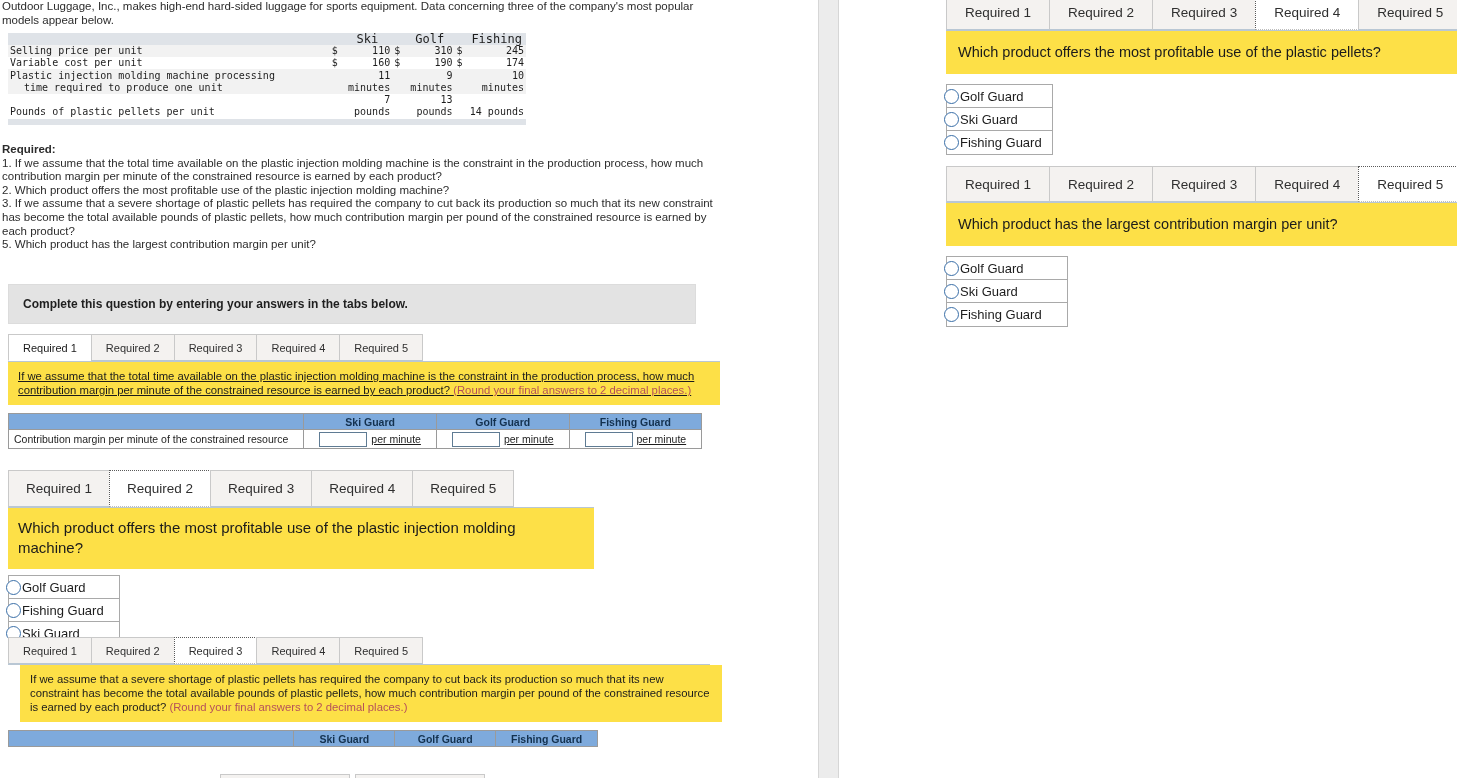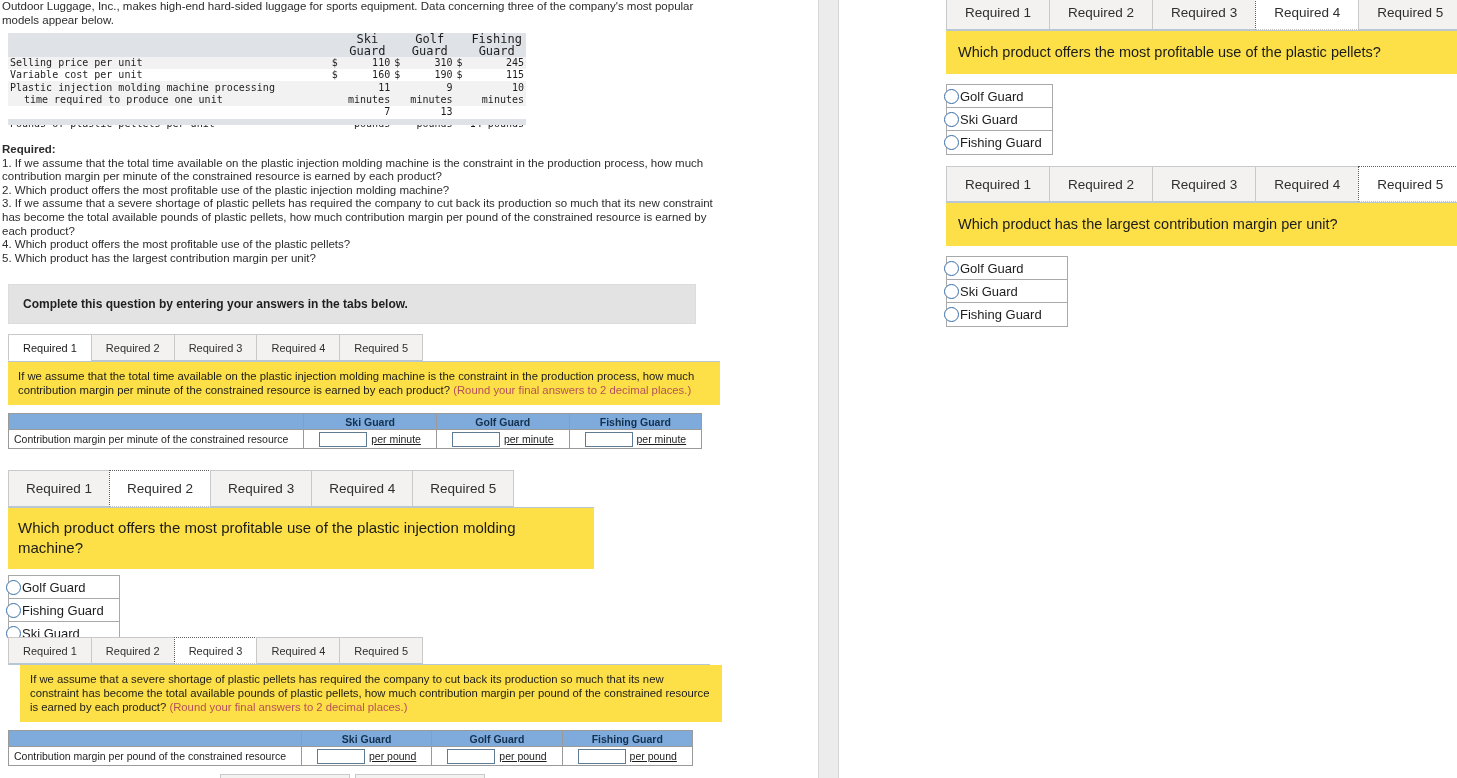--- a/index.html
+++ b/index.html
@@ -172,47 +172,38 @@
       <tbody>
           <tr class="dt-headrow">
         <td class="dt-label blank"></td>
         <td class="dt-cur blank"></td>
         <td class="dt-num">Ski</td>
         <td class="dt-cur blank"></td>
         <td class="dt-num">Golf</td>
         <td class="dt-cur blank"></td>
         <td class="dt-num">Fishing</td>
       </tr>
-      <tr class="dt-headrow">
-        <td class="dt-label blank"></td>
-        <td class="dt-cur blank"></td>
-        <td class="dt-num">Guard</td>
-        <td class="dt-cur blank"></td>
-        <td class="dt-num">Guard</td>
-        <td class="dt-cur blank"></td>
-        <td class="dt-num">Guard</td>
-      </tr>
 
       <tr class="dt-row">
         <td class="dt-label">Selling price per unit</td>
         <td class="dt-cur">$</td>
         <td class="dt-num">110</td>
         <td class="dt-cur">$</td>
         <td class="dt-num">310</td>
         <td class="dt-cur">$</td>
         <td class="dt-num">245</td>
       </tr>
       <tr class="dt-row alt">
         <td class="dt-label">Variable cost per unit</td>
         <td class="dt-cur">$</td>
         <td class="dt-num">160</td>
         <td class="dt-cur">$</td>
         <td class="dt-num">190</td>
         <td class="dt-cur">$</td>
-        <td class="dt-num">115</td>
+        <td class="dt-num">174</td>
       </tr>
       <tr class="dt-row">
         <td class="dt-label" style="height:24px;vertical-align:top;padding-top:1px">
           <div>Plastic injection molding machine processing</div>
           <div style="padding-left:14px">time required to produce one unit</div>
         </td>
         <td class="dt-cur"></td>
         <td class="dt-num" style="vertical-align:middle">11 minutes</td>
         <td class="dt-cur"></td>
         <td class="dt-num" style="vertical-align:middle">9 minutes</td>
@@ -230,38 +221,37 @@
       </tr>
     </tbody>
       </table>
     <div class="dt-bottom"></div>
 
     <div class="reqblock">
       <div style="font-weight:bold">Required:</div>
       <div>1. If we assume that the total time available on the plastic injection molding machine is the constraint in the production process, how much contribution margin per minute of the constrained resource is earned by each product?</div>
       <div>2. Which product offers the most profitable use of the plastic injection molding machine?</div>
       <div>3. If we assume that a severe shortage of plastic pellets has required the company to cut back its production so much that its new constraint has become the total available pounds of plastic pellets, how much contribution margin per pound of the constrained resource is earned by each product?</div>
-      <div>4. Which product offers the most profitable use of the plastic pellets?</div>
       <div>5. Which product has the largest contribution margin per unit?</div>
     </div>
 
     <div class="instr-bar">
       <span>Complete this question by entering your answers in the tabs below.</span>
     </div>
 
     <div class="tabgroup sm" style="left:8px; top:334px; width:712px;">
       <div class="tabstrip">
         <div class="tab active">Required 1</div>
         <div class="tab">Required 2</div>
         <div class="tab">Required 3</div>
         <div class="tab">Required 4</div>
         <div class="tab">Required 5</div>
       </div>
       <div class="tabline" style="width:712px;"></div>
-      <div class="qbar qbar-multi" style="width:712px;">
+      <div class="qbar qbar-multi" style="width:712px;text-decoration:underline;">
         <span>If we assume that the total time available on the plastic injection molding machine is the constraint in the production process, how much contribution margin per minute of the constrained resource is earned by each product? </span><span class="note">(Round your final answers to 2 decimal places.)</span>
       </div>
       <table class="anstable" style="margin-top:8px; width:566px;">
         <tbody>
             <tr>
           <th class="blank" style="width:270px"></th>
           <th style="width:98px">Ski Guard</th>
           <th style="width:98px">Golf Guard</th>
           <th style="width:98px">Fishing Guard</th>
         </tr>
@@ -331,41 +321,20 @@
         <span>If we assume that a severe shortage of plastic pellets has required the company to cut back its production so much that its new constraint has become the total available pounds of plastic pellets, how much contribution margin per pound of the constrained resource is earned by each product? </span><span class="note">(Round your final answers to 2 decimal places.)</span>
       </div>
       <table class="anstable" style="margin-top:8px; width:590px;">
         <tbody>
             <tr>
           <th class="blank" style="width:286px"></th>
           <th style="width:101px">Ski Guard</th>
           <th style="width:101px">Golf Guard</th>
           <th style="width:102px">Fishing Guard</th>
         </tr>
-        <tr>
-          <td class="rowlabel">Contribution margin per pound of the constrained resource</td>
-          <td>
-            <div class="cellwrap">
-              <input class="txtbox" type="text" style="">
-              <span class="unit">per pound</span>
-            </div>
-          </td>
-          <td>
-            <div class="cellwrap">
-              <input class="txtbox" type="text" style="">
-              <span class="unit">per pound</span>
-            </div>
-          </td>
-          <td>
-            <div class="cellwrap">
-              <input class="txtbox" type="text" style="">
-              <span class="unit">per pound</span>
-            </div>
-          </td>
-        </tr>
       </tbody>
         </table>
     </div>
 
     <div class="bottom-peek">
       <div class="pk" style="left:0; width:130px;"></div>
       <div class="pk" style="left:135px; width:130px;"></div>
     </div>
 
   </div>

